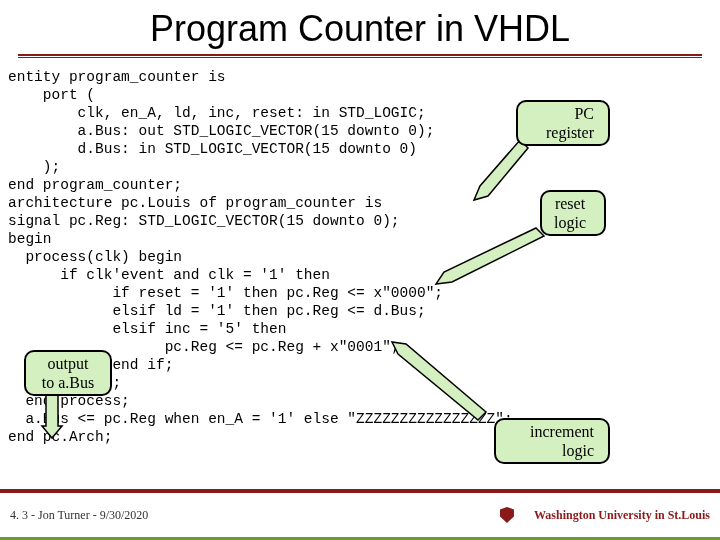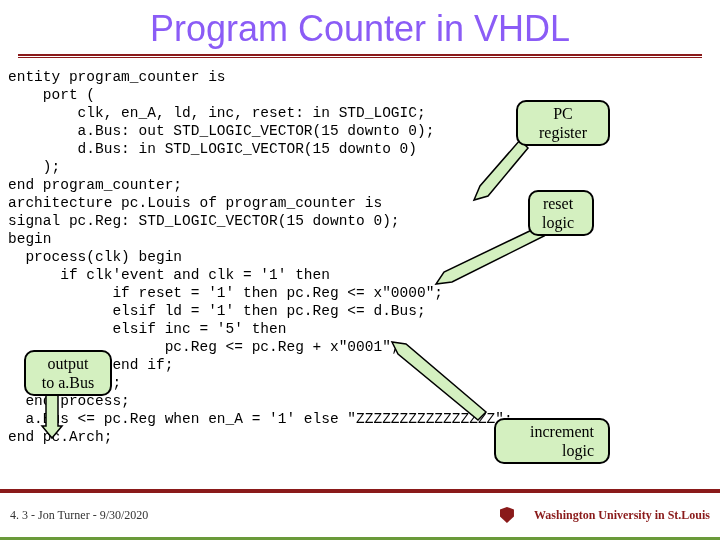--- a/index.html
+++ b/index.html
@@ -9,21 +9,21 @@
     height: 540px;
     font-family: Georgia, 'Times New Roman', serif;
     background: white;
     position: relative;
     overflow: hidden;
   }
   .title {
     text-align: center;
     font-family: 'Comic Sans MS', cursive, sans-serif;
     font-size: 36px;
-    color: #8b5cf6;
+    color: #000000;
     margin: 8px 0 4px 0;
     font-weight: normal;
   }
   .title-underline {
     margin: 0 18px 8px 18px;
     height: 6px;
     background: linear-gradient(to bottom, #8a1a1a 0%, #8a1a1a 40%, transparent 40%, transparent 55%, #8a1a1a 55%, #8a1a1a 75%, transparent 75%);
   }
   .code-area {
     position: relative;
@@ -38,22 +38,22 @@
     position: absolute;
     background: #d4f0c0;
     border: 2px solid #000;
     border-radius: 10px;
     padding: 2px 14px;
     font-family: Georgia, serif;
     font-size: 16px;
     text-align: center;
     line-height: 19px;
   }
-  .callout-pc { top: 100px; left: 516px; width: 62px; }
-  .callout-reset { top: 190px; left: 528px; width: 40px; padding-left: 8px; }
+  .callout-pc { top: 100px; left: 516px; width: 62px; text-align: right; }
+  .callout-reset { top: 190px; left: 540px; width: 40px; padding-left: 8px; }
   .callout-output { top: 350px; left: 24px; width: 56px; }
   .callout-inc { top: 418px; left: 494px; width: 84px; text-align: right; }
   .footer {
     position: absolute;
     bottom: 0;
     left: 0;
     right: 0;
     height: 26px;
     border-top: 4px solid #8a1a1a;
     border-bottom: 3px solid #6a9a3a;

